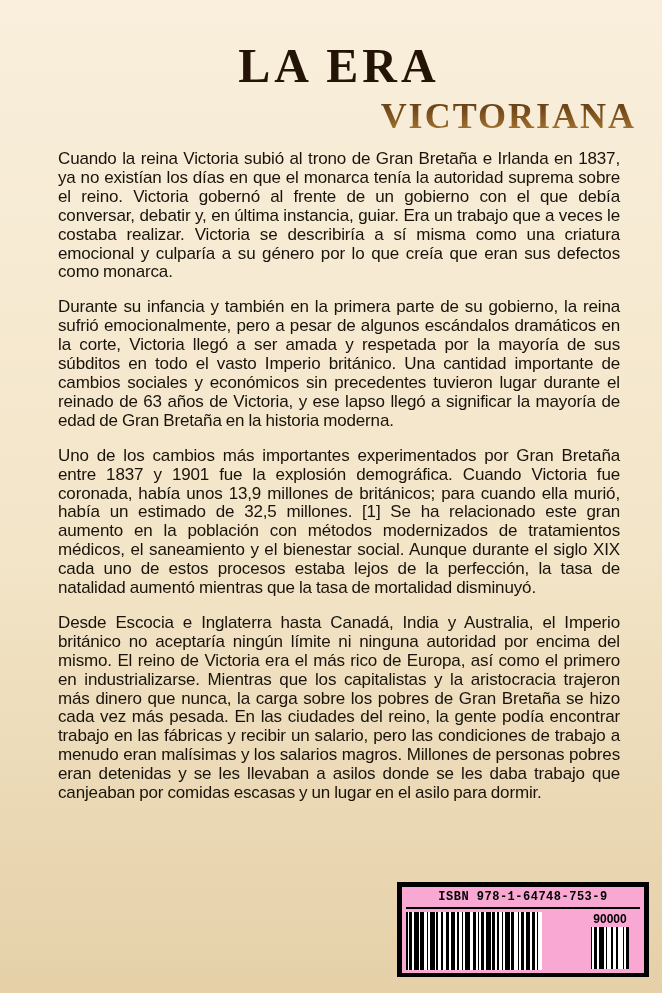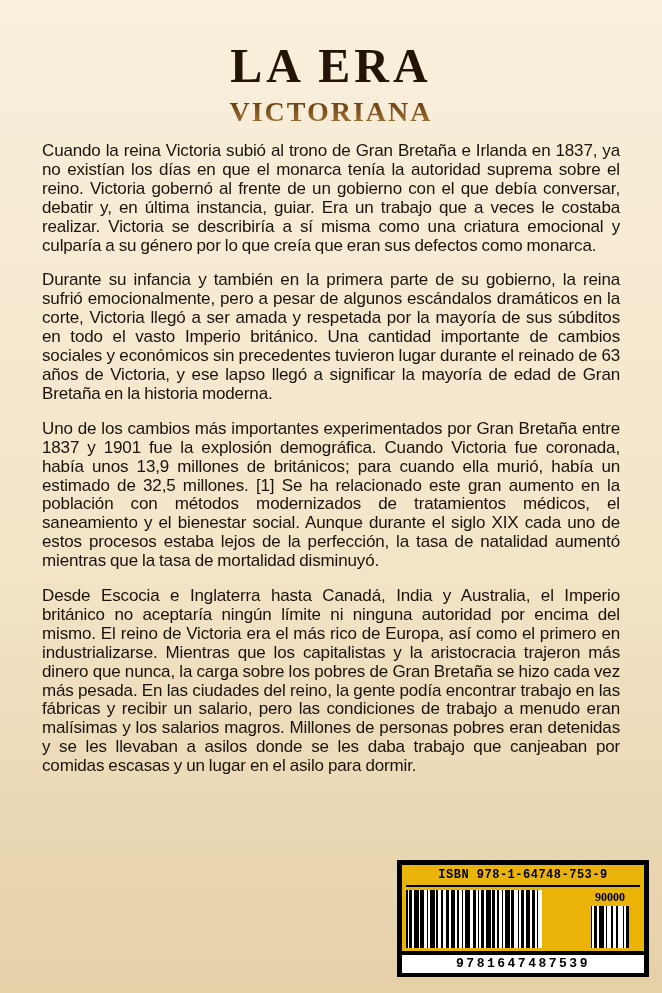--- a/index.html
+++ b/index.html
@@ -8,43 +8,44 @@
     font-family: "Liberation Sans", sans-serif;
     position: relative;
     overflow: hidden;
     background: linear-gradient(180deg,
       var(--background_top, #f9efdc) 0%,
       var(--background_mid, #f3e5c8) 55%,
       var(--background_bottom, #e5d0a8) 100%);
   }
   .cover {
     position: absolute; inset: 0;
-    padding: 42px 26px 0 26px;
+    padding: 42px 26px 0 42px;
     box-sizing: border-box;
   }
   .title-block { text-align: center; }
   .title-main {
     font-family: "Liberation Serif", serif;
     font-weight: bold;
     font-size: 48px;
     line-height: 1.0;
     letter-spacing: 4px;
     color: var(--title_color, #241406);
   }
   .title-sub {
     font-family: "Liberation Serif", serif;
     font-weight: bold;
-    font-size: 28px;
+    font-size: 36px;
     line-height: 1.0;
     letter-spacing: 2px;
     margin-top: 8px;
     color: var(--subtitle_color, #8a5c24);
     background: linear-gradient(180deg, #5d3a13 0%, #7a4e1d 40%, #aa7a33 100%);
     -webkit-background-clip: text;
     background-clip: text;
+    text-align: right;
     -webkit-text-fill-color: transparent;
   }
   .back-text {
     margin-top: 16px;
     color: var(--text_color, #19130b);
     font-size: 17px;
     line-height: 18.9px;
     letter-spacing: -0.15px;
     word-spacing: -0.5px;
     text-align: justify;
@@ -54,21 +55,21 @@
   
   .barcode-box {
     position: absolute;
     right: 13px; bottom: 16px;
     width: 252px;
     background: #000;
     padding: 5px 5px 4px 5px;
     box-sizing: border-box;
   }
   .barcode-inner {
-    background: #eab308;
+    background: #f9a8d4;
     padding: 2px 4px 3px 4px;
   }
   .isbn-label {
     font-family: "Liberation Mono", monospace;
     font-size: 12px;
     font-weight: bold;
     text-align: center;
     letter-spacing: 0.5px;
     color: #000;
     padding: 1px 0 3px 0;
@@ -84,21 +85,21 @@
     align-items: flex-start;
     height: 58px;
     width: 166px;
     overflow: hidden;
   }
   .supp {
     margin-left: 8px;
     width: 60px;
   }
   .supp-label {
-    font-family: Liberation Serif, serif;
+    font-family: Liberation Sans, sans-serif;
     font-size: 12px;
     font-weight: bold;
     text-align: center;
     color: #000;
     padding-bottom: 1px;
   }
   .supp-bars {
     display: flex;
     align-items: flex-start;
     height: 42px;
@@ -210,16 +211,15 @@
               <span class="bar" style="width: 3.4px; background: rgb(255, 255, 255);"></span>
               <span class="bar" style="width: 1.7px; background: rgb(0, 0, 0);"></span>
               <span class="bar" style="width: 5.1px; background: rgb(255, 255, 255);"></span>
               <span class="bar" style="width: 1.7px; background: rgb(0, 0, 0);"></span>
               <span class="bar" style="width: 1.7px; background: rgb(255, 255, 255);"></span>
               <span class="bar" style="width: 3.4px; background: rgb(0, 0, 0);"></span>
             </div>
         </div>
       </div>
     </div>
-    <div class="digits-strip">9781647487539</div>
   </div>
 
 </div>
 
 </body></html>

